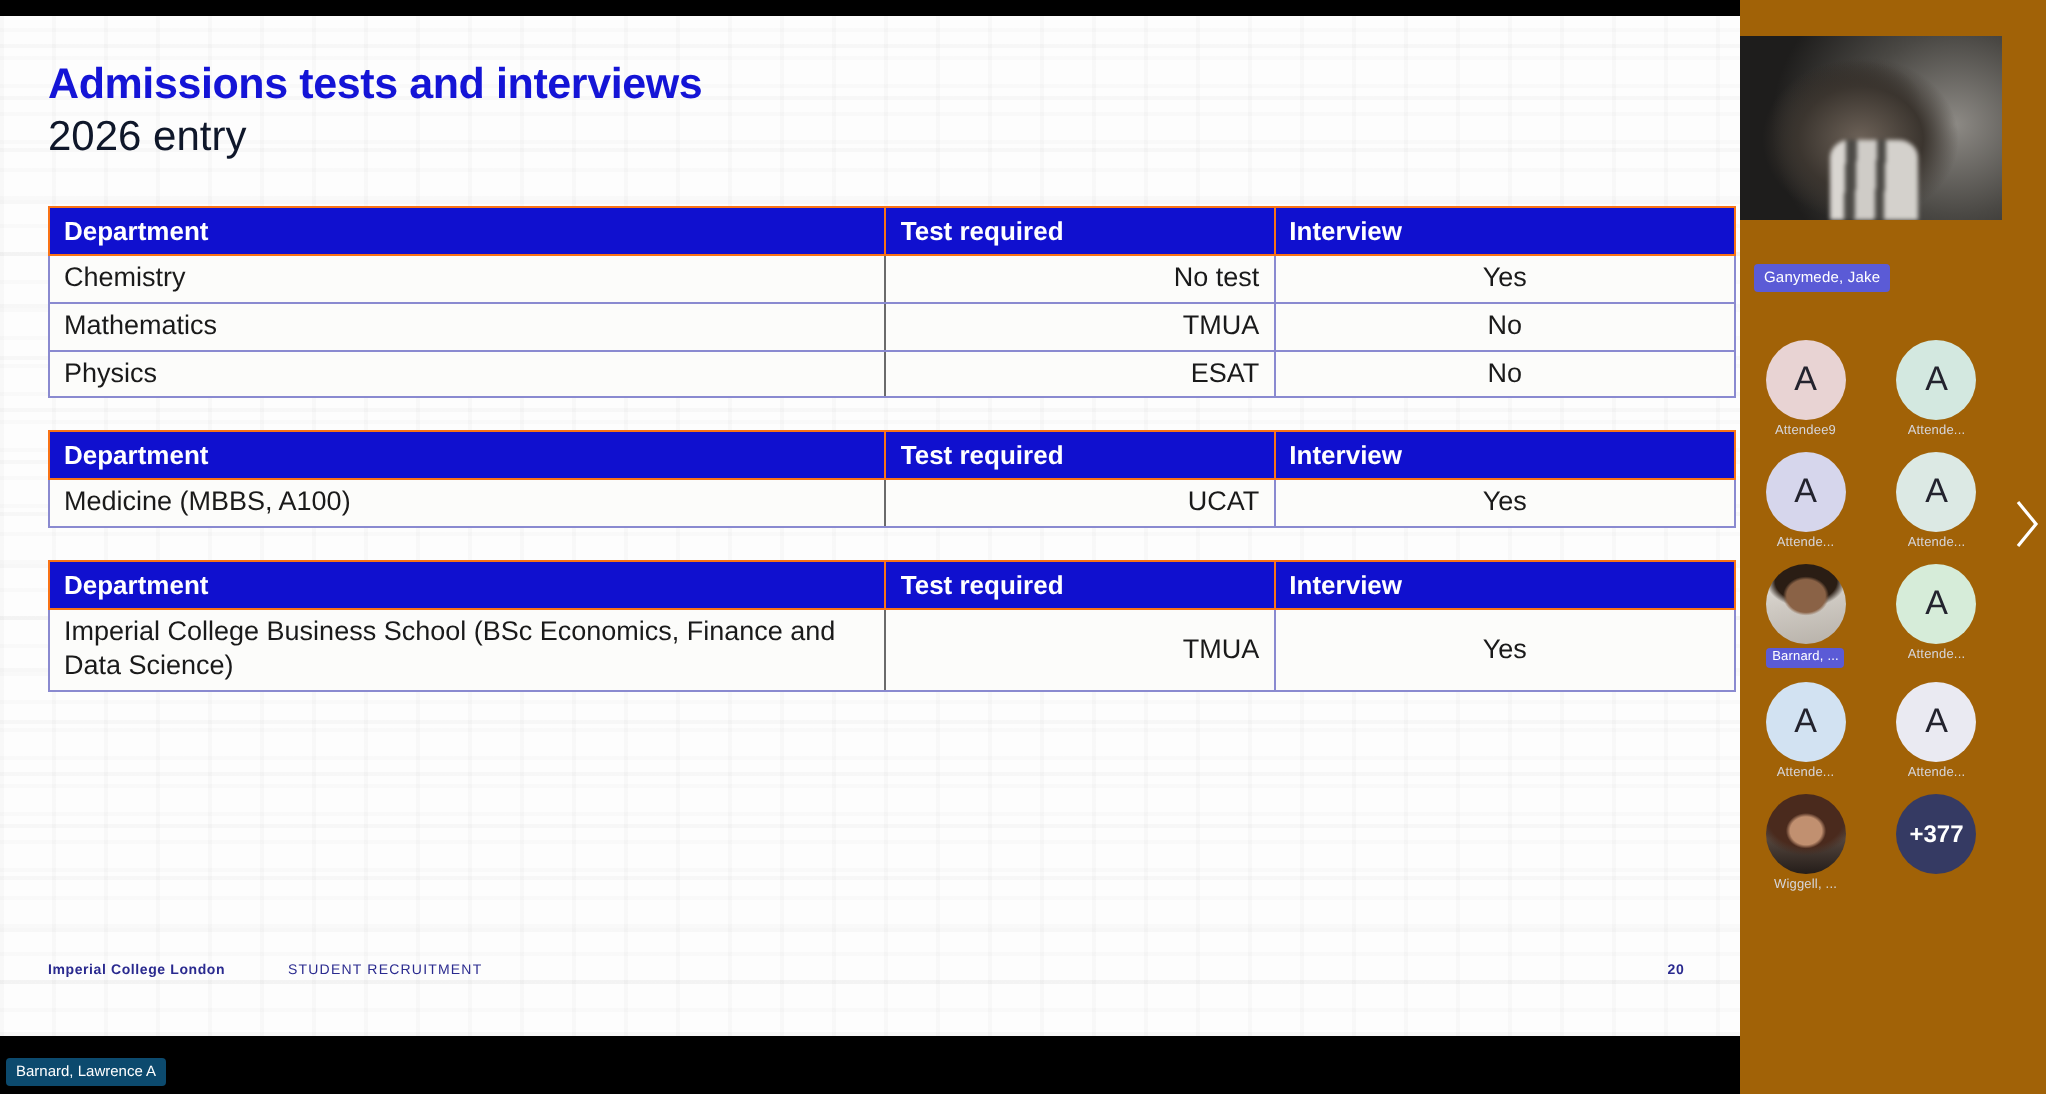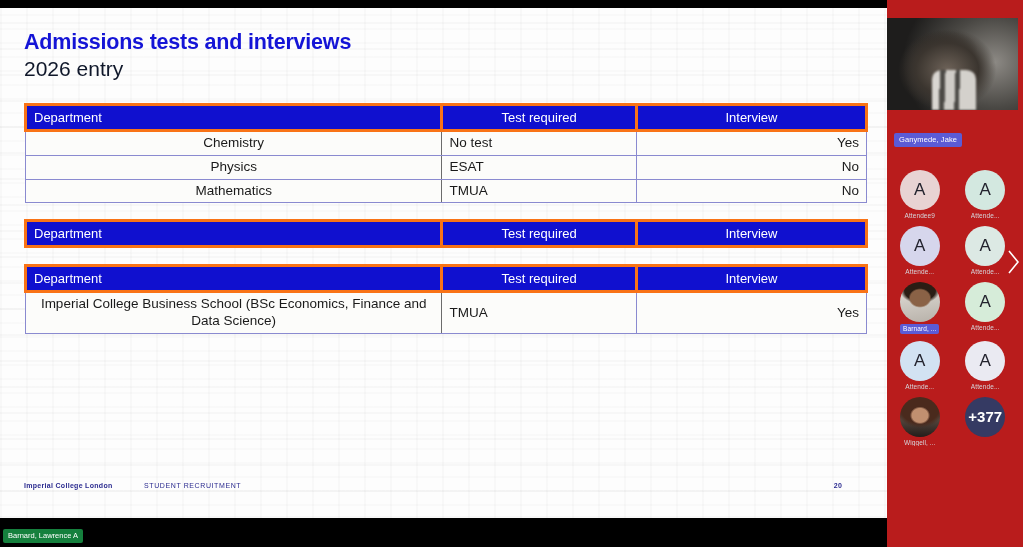--- a/index.html
+++ b/index.html
@@ -68,39 +68,39 @@
     width: 100%;
     border-collapse: collapse;
     table-layout: fixed;
     margin-top: 16px;
     font-size: 13.5px;
   }
   .slide-table.first { margin-top: 22px; }
   .slide-table th {
     background: #1010cf;
     color: #ffffff;
-    font-weight: normal;
+    font-weight: bold;
     font-size: 13px;
     padding: 4px 7px;
-    border: 3px solid #f97316;
+    border: 1px solid #f97316;
     white-space: nowrap;
   }
   .slide-table td {
     background: #fcfcfa;
     color: #1a1a1a;
     padding: 3px 7px;
     border: 1px solid #8a8ad0;
     line-height: 1.25;
   }
-  .col-dept  { width: 50.5%; text-align: center; }
-  .col-test  { width: 22.5%; }
-  .col-intv  { width: 27.0%; text-align: right; }
+  .col-dept  { width: 50.5%; text-align: left; }
+  .col-test  { width: 22.5%; text-align: right; }
+  .col-intv  { width: 27.0%; text-align: center; }
   td.col-dept { border-right-color: #6b6b6b; }
   th.col-dept { text-align: left; }
-  th.col-test, th.col-intv { text-align: center; }
+  th.col-test, th.col-intv { text-align: left; }
 
   
   #slide-footer {
     position: absolute;
     left: 24px;
     right: 24px;
     top: 474px;
     display: flex;
     align-items: center;
     font-size: 7px;
@@ -109,23 +109,23 @@
   }
   #footer-brand { font-weight: bold; width: 120px; }
   #footer-dept  { letter-spacing: 0.6px; flex: 1; }
   #footer-page  { font-weight: bold; width: 60px; text-align: center; }
 
   
   #participant-rail {
     position: absolute;
     right: 0;
     top: 0;
-    width: 136px;
+    width: 153px;
     height: 547px;
-    background: #b91c1c;
+    background: #a16207;
   }
 
   
   #speaker-tile {
     position: relative;
     margin: 18px 0 0 0;
     width: 131px;
     height: 92px;
     overflow: hidden;
     background: #0a0a0a;
@@ -190,21 +190,21 @@
     justify-content: center;
     font-size: 17px;
     font-weight: normal;
     color: #23232e;
     overflow: hidden;
     position: relative;
   }
   .avatar.overflow-count {
     background: #353a63;
     color: #ffffff;
-    font-size: 15px;
+    font-size: 12px;
     font-weight: bold;
     text-align: right;
   }
   .avatar.photo-a {
     background:
       radial-gradient(ellipse 40% 34% at 50% 40%, #8a6246 0 60%, rgba(138,98,70,0) 72%),
       radial-gradient(ellipse 62% 40% at 50% 22%, #2a1d14 0 62%, rgba(42,29,20,0) 80%),
       linear-gradient(170deg, #e9e6e1 0%, #cfcac3 48%, #b7b1a9 100%);
   }
   .avatar.photo-b {
@@ -240,21 +240,21 @@
     height: 30px;
     color: #ffffff;
     cursor: pointer;
   }
 
   
   #local-nametag {
     position: absolute;
     left: 3px;
     bottom: 4px;
-    background: #15803d;
+    background: #0c4a6e;
     color: #ffffff;
     font-size: 7.5px;
     padding: 2px 5px 3px 5px;
     border-radius: 2px;
     white-space: nowrap;
   }
 
   #top-black-bar {
     position: absolute;
     left: 0; top: 0; right: 0;
@@ -284,41 +284,46 @@
             <th class="col-intv">Interview</th>
           </tr>
         </thead>
         <tbody>
           <tr>
             <td class="col-dept">Chemistry</td>
             <td class="col-test">No test</td>
             <td class="col-intv">Yes</td>
           </tr>
           <tr>
+            <td class="col-dept">Mathematics</td>
+            <td class="col-test">TMUA</td>
+            <td class="col-intv">No</td>
+          </tr>
+          <tr>
             <td class="col-dept">Physics</td>
             <td class="col-test">ESAT</td>
             <td class="col-intv">No</td>
           </tr>
-          <tr>
-            <td class="col-dept">Mathematics</td>
-            <td class="col-test">TMUA</td>
-            <td class="col-intv">No</td>
-          </tr>
         </tbody>
       </table>
 
       <table class="slide-table">
         <thead>
           <tr>
             <th class="col-dept">Department</th>
             <th class="col-test">Test required</th>
             <th class="col-intv">Interview</th>
           </tr>
         </thead>
         <tbody>
+          <tr>
+            <td class="col-dept">Medicine (MBBS, A100)</td>
+            <td class="col-test">UCAT</td>
+            <td class="col-intv">Yes</td>
+          </tr>
         </tbody>
       </table>
 
       <table class="slide-table">
         <thead>
           <tr>
             <th class="col-dept">Department</th>
             <th class="col-test">Test required</th>
             <th class="col-intv">Interview</th>
           </tr>

